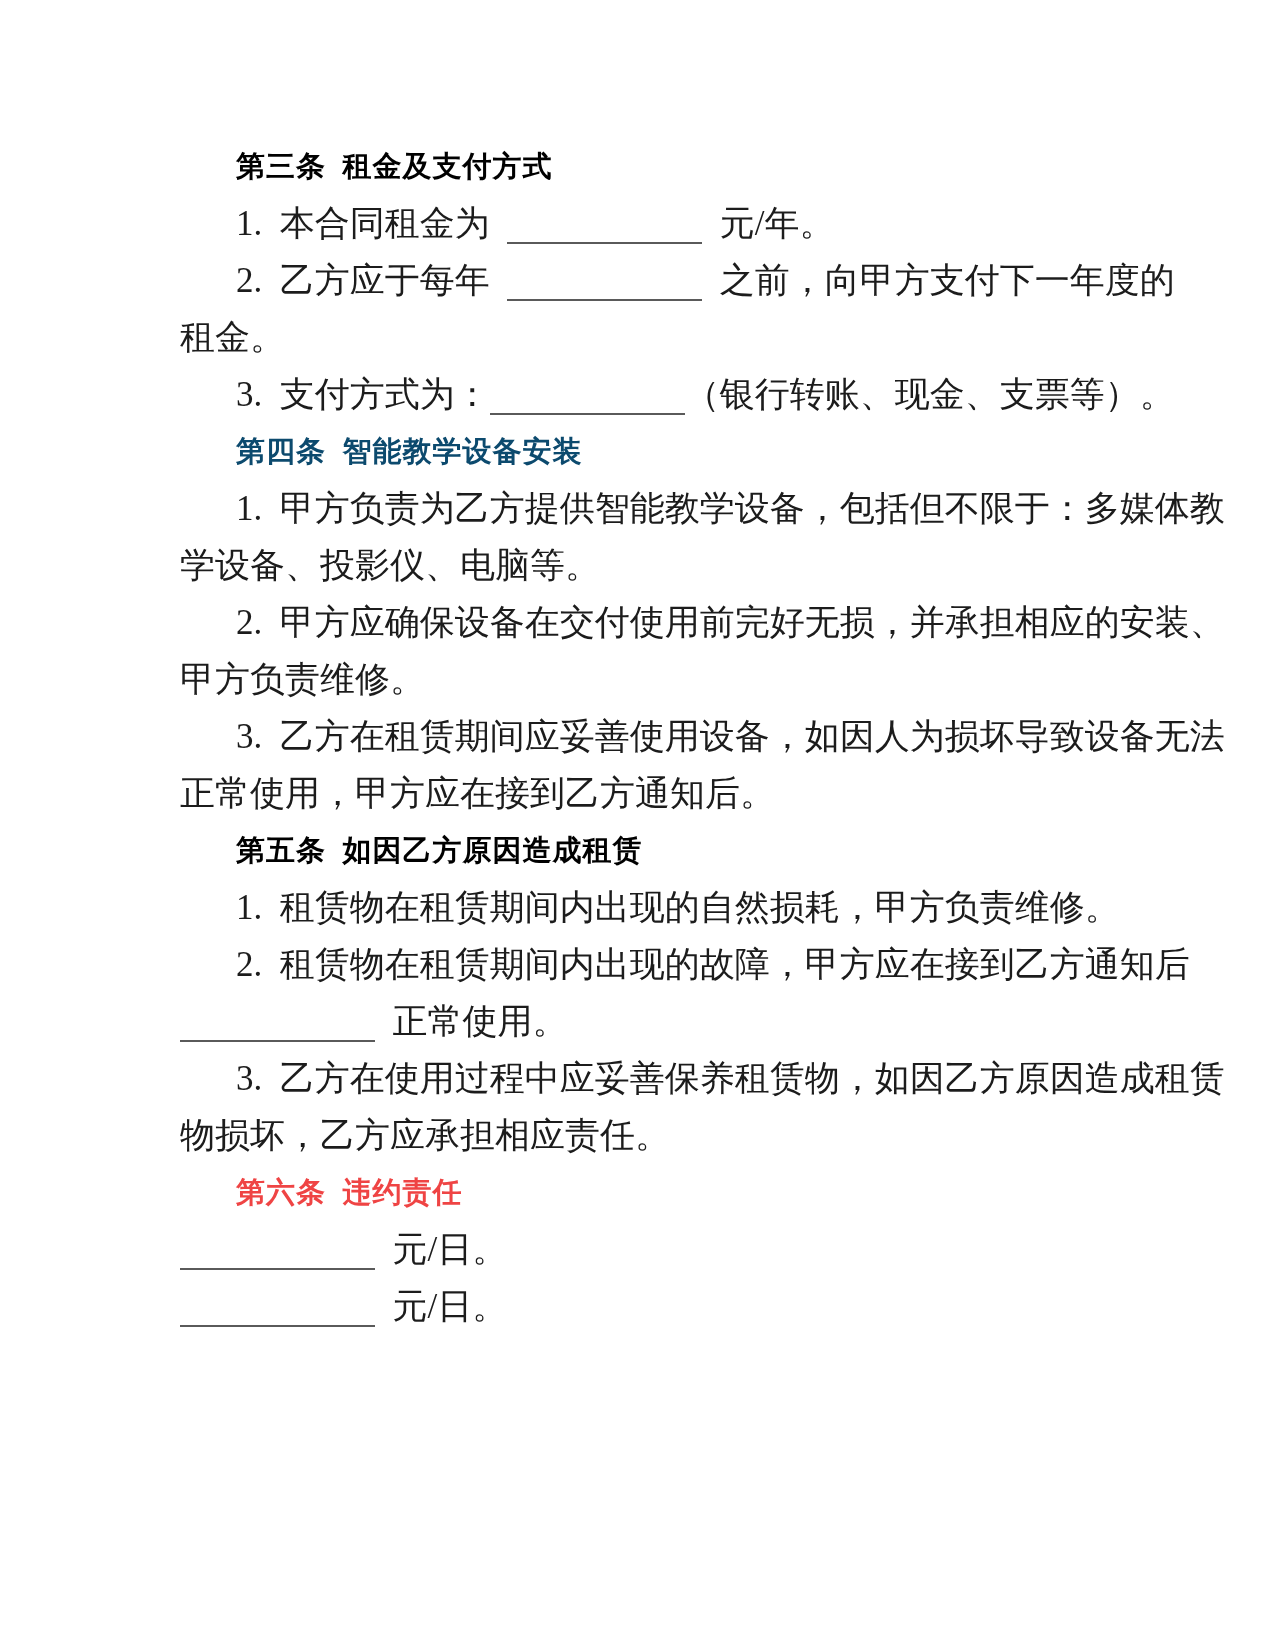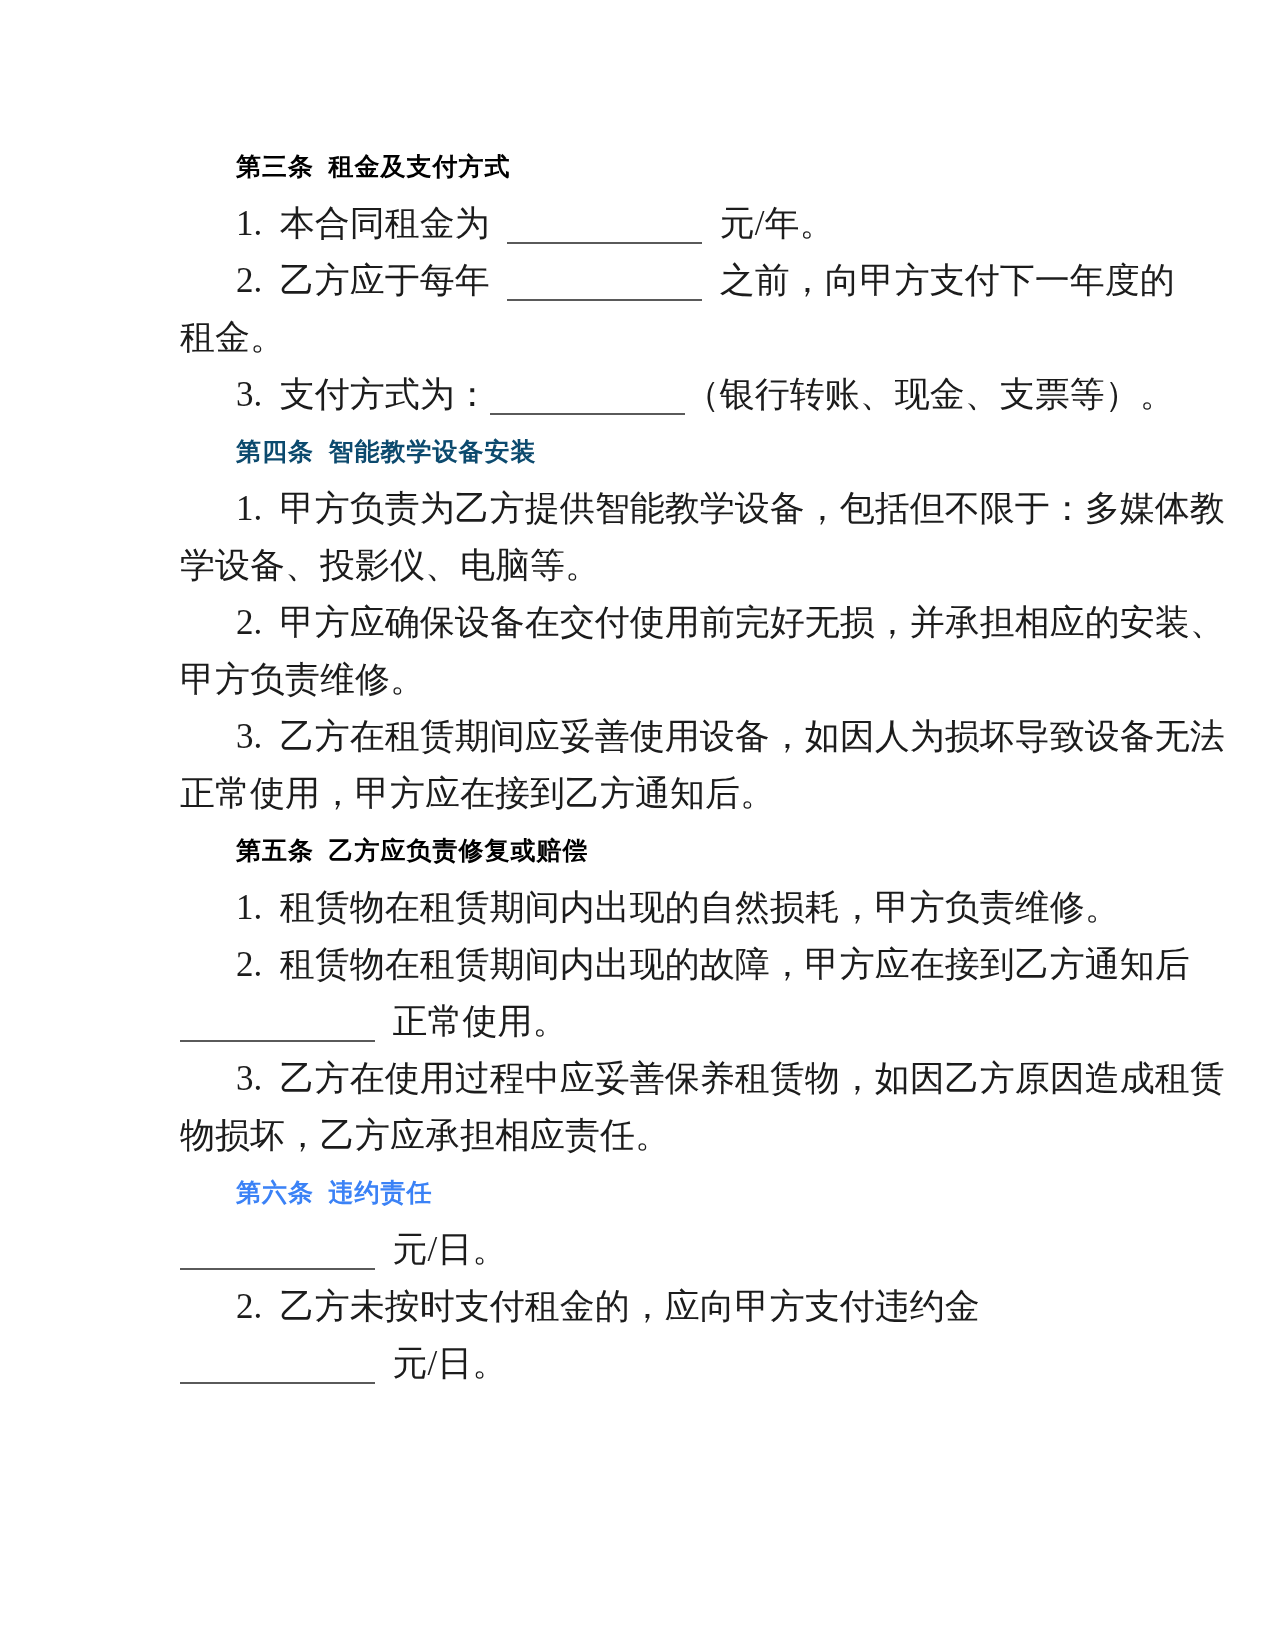--- a/index.html
+++ b/index.html
@@ -24,21 +24,21 @@
   .line {
     font-size: 35px;
     line-height: 57px;
     height: 57px;
     white-space: pre;
     color: #1c1c1c;
   }
   .line.indent { padding-left: 56px; }
   .line.heading {
     font-weight: 700;
-    font-size: 25px;
+    font-size: 29px;
     color: #000000;
     letter-spacing: 1px;
   }
   .blank {
     display: inline-block;
     width: 195px;
     height: 4px;
     border-bottom: 2px solid #5a5a5a;
     vertical-align: -9px;
   }
@@ -53,24 +53,23 @@
       <div class="line body indent"><span class="seg">2.  乙方应于每年  </span><span class="blank" style="border-bottom-color: rgb(90, 90, 90);"></span><span class="seg">  之前，向甲方支付下一年度的</span></div>
       <div class="line body"><span class="seg">租金。</span></div>
       <div class="line body indent"><span class="seg">3.  支付方式为：</span><span class="blank" style="border-bottom-color: rgb(90, 90, 90);"></span><span class="seg">（银行转账、现金、支票等）。</span></div>
       <div class="line heading indent" style="color: #0c4a6e;">第四条  智能教学设备安装</div>
       <div class="line body indent"><span class="seg">1.  甲方负责为乙方提供智能教学设备，包括但不限于：多媒体教</span></div>
       <div class="line body"><span class="seg">学设备、投影仪、电脑等。</span></div>
       <div class="line body indent"><span class="seg">2.  甲方应确保设备在交付使用前完好无损，并承担相应的安装、</span></div>
       <div class="line body"><span class="seg">甲方负责维修。</span></div>
       <div class="line body indent"><span class="seg">3.  乙方在租赁期间应妥善使用设备，如因人为损坏导致设备无法</span></div>
       <div class="line body"><span class="seg">正常使用，甲方应在接到乙方通知后。</span></div>
-      <div class="line heading indent" style="color: rgb(0, 0, 0);">第五条  乙方应负责修复或赔偿</div>
+      <div class="line heading indent" style="color: rgb(0, 0, 0);">第五条  如因乙方原因造成租赁</div>
       <div class="line body indent"><span class="seg">1.  租赁物在租赁期间内出现的自然损耗，甲方负责维修。</span></div>
       <div class="line body indent"><span class="seg">2.  租赁物在租赁期间内出现的故障，甲方应在接到乙方通知后</span></div>
       <div class="line body"><span class="blank" style="border-bottom-color: rgb(90, 90, 90);"></span><span class="seg">  正常使用。</span></div>
       <div class="line body indent"><span class="seg">3.  乙方在使用过程中应妥善保养租赁物，如因乙方原因造成租赁</span></div>
       <div class="line body"><span class="seg">物损坏，乙方应承担相应责任。</span></div>
-      <div class="line heading indent" style="color: #3b82f6;">第六条  违约责任</div>
+      <div class="line heading indent" style="color: #ef4444;">第六条  违约责任</div>
       <div class="line body"><span class="blank" style="border-bottom-color: rgb(90, 90, 90);"></span><span class="seg">  元/日。</span></div>
-      <div class="line body indent"><span class="seg">2.  乙方未按时支付租金的，应向甲方支付违约金</span></div>
       <div class="line body"><span class="blank" style="border-bottom-color: rgb(90, 90, 90);"></span><span class="seg">  元/日。</span></div>
     </div>
 </div>
 
 </body></html>

